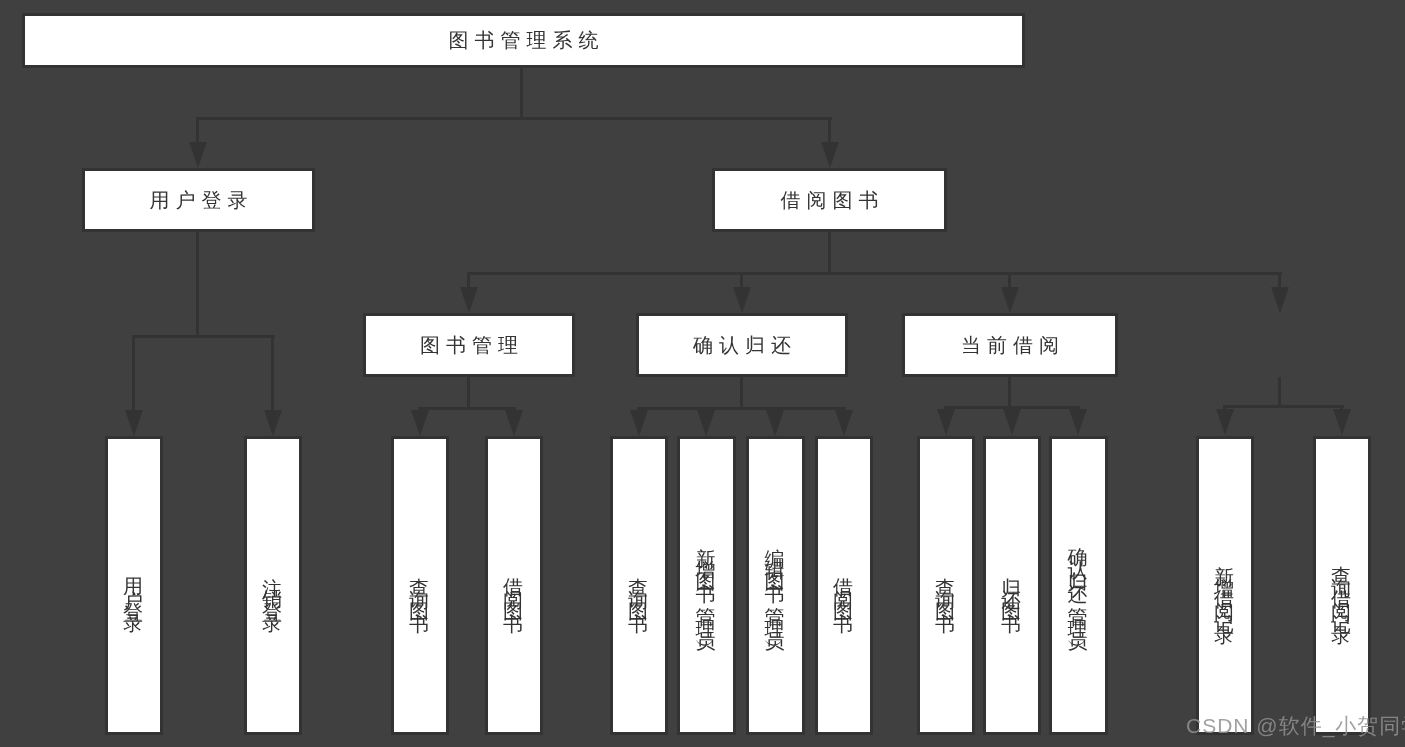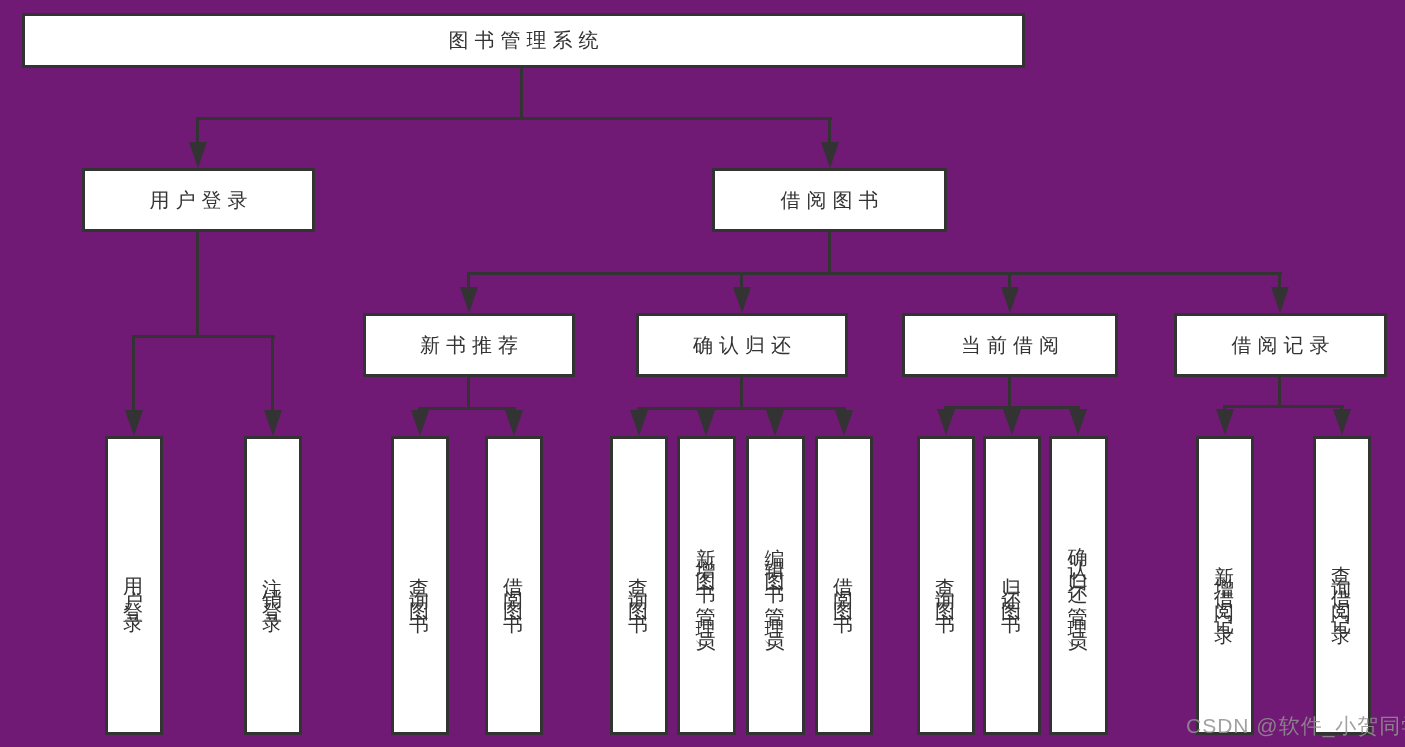--- a/index.html
+++ b/index.html
@@ -4,21 +4,21 @@
 <style>
   html, body { margin: 0; padding: 0; }
   body {
     font-family: "Liberation Sans", sans-serif;
     background: #ffffff;
   }
   #stage {
     position: relative;
     width: 1405px;
     height: 747px;
-    background: #701a75;
+    background: #404040;
     overflow: hidden;
   }
   
   .node {
     position: absolute;
     box-sizing: border-box;
     border: 3px solid #333333;
     background: #ffffff;
     display: flex;
     align-items: center;
@@ -92,24 +92,23 @@
   <div class="hline" style="left:468px; top:272px; width:814px;"></div>
   <div class="vline" style="left:467px; top:272px; height:18px;"></div>
   <div class="arrow" style="left:460px; top:287px;"></div>
   <div class="vline" style="left:740px; top:272px; height:18px;"></div>
   <div class="arrow" style="left:733px; top:287px;"></div>
   <div class="vline" style="left:1008px; top:272px; height:18px;"></div>
   <div class="arrow" style="left:1001px; top:287px;"></div>
   <div class="vline" style="left:1278px; top:272px; height:18px;"></div>
   <div class="arrow" style="left:1271px; top:287px;"></div>
 
-  <div class="node" style="left:363px; top:313px; width:212px; height:64px;">新书推荐</div>
+  <div class="node" style="left:363px; top:313px; width:212px; height:64px;">图书管理</div>
   <div class="node" style="left:636px; top:313px; width:212px; height:64px;">确认归还</div>
   <div class="node" style="left:902px; top:313px; width:216px; height:64px;">当前借阅</div>
-  <div class="node" style="left:1174px; top:313px; width:213px; height:64px;">借阅记录</div>
 
   <div class="vline" style="left:467px; top:377px; height:32px;"></div>
   <div class="hline" style="left:419px; top:407px; width:97px;"></div>
   <div class="vline" style="left:418px; top:407px; height:6px;"></div>
   <div class="arrow" style="left:411px; top:410px;"></div>
   <div class="vline" style="left:512px; top:407px; height:6px;"></div>
   <div class="arrow" style="left:505px; top:410px;"></div>
 
   <div class="vline" style="left:740px; top:377px; height:32px;"></div>
   <div class="hline" style="left:638px; top:407px; width:208px;"></div>

